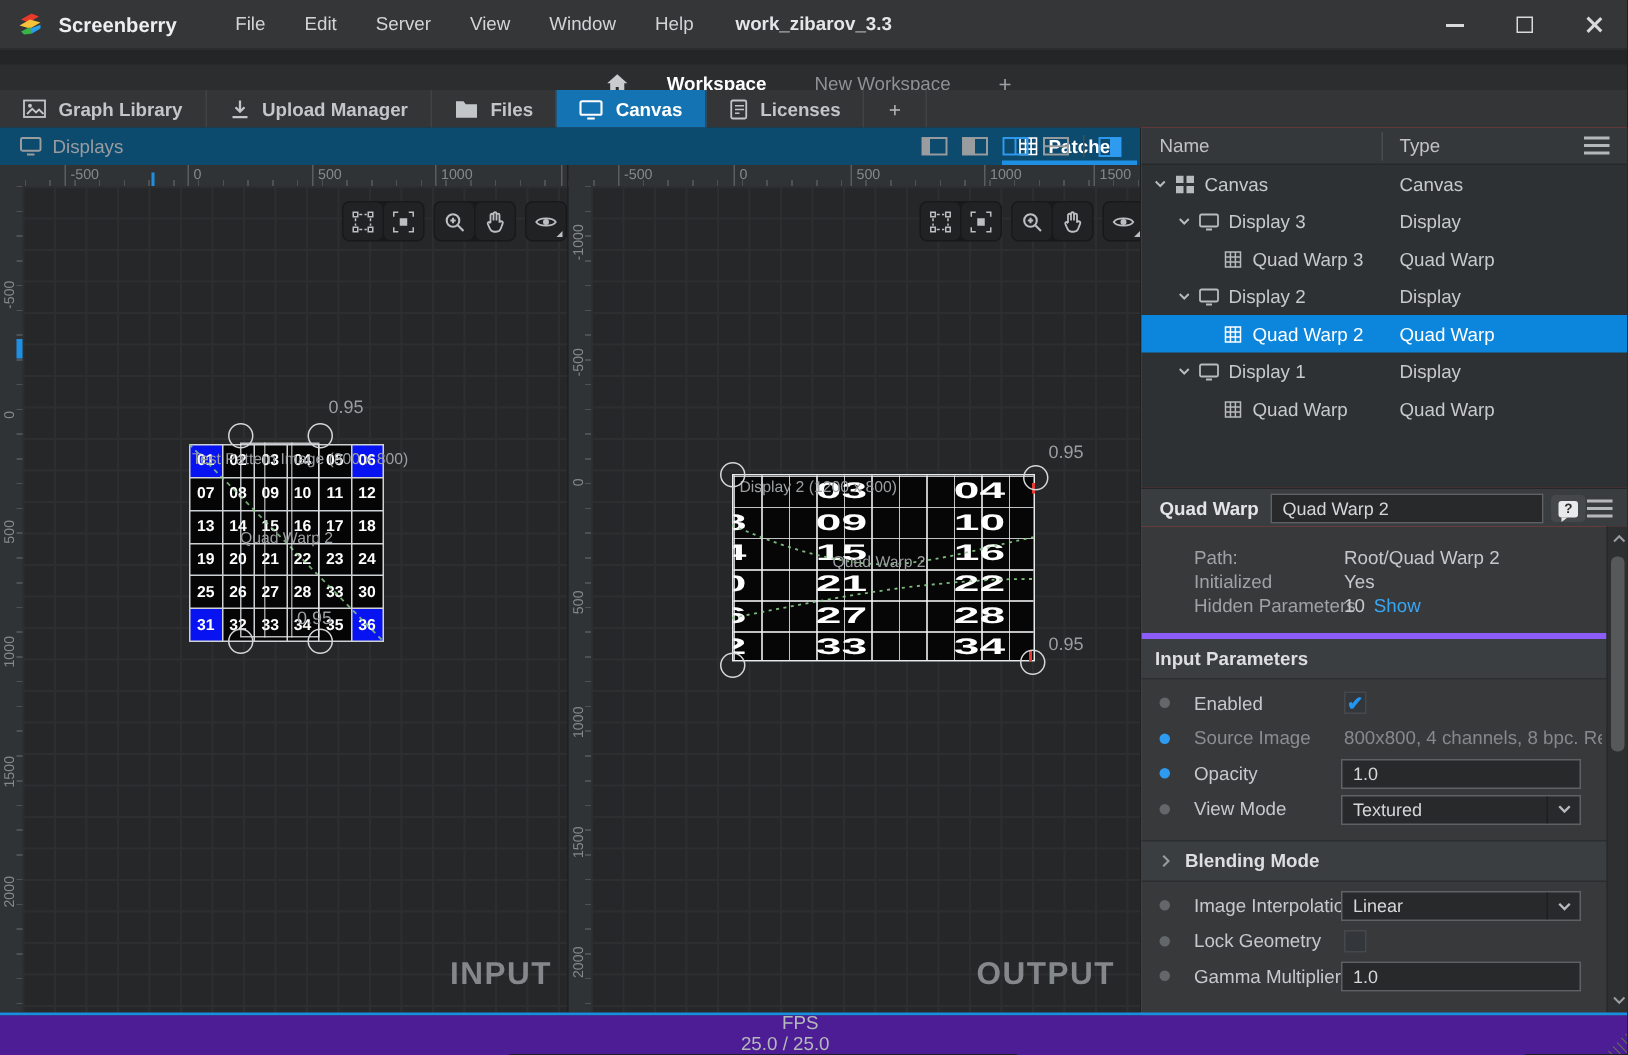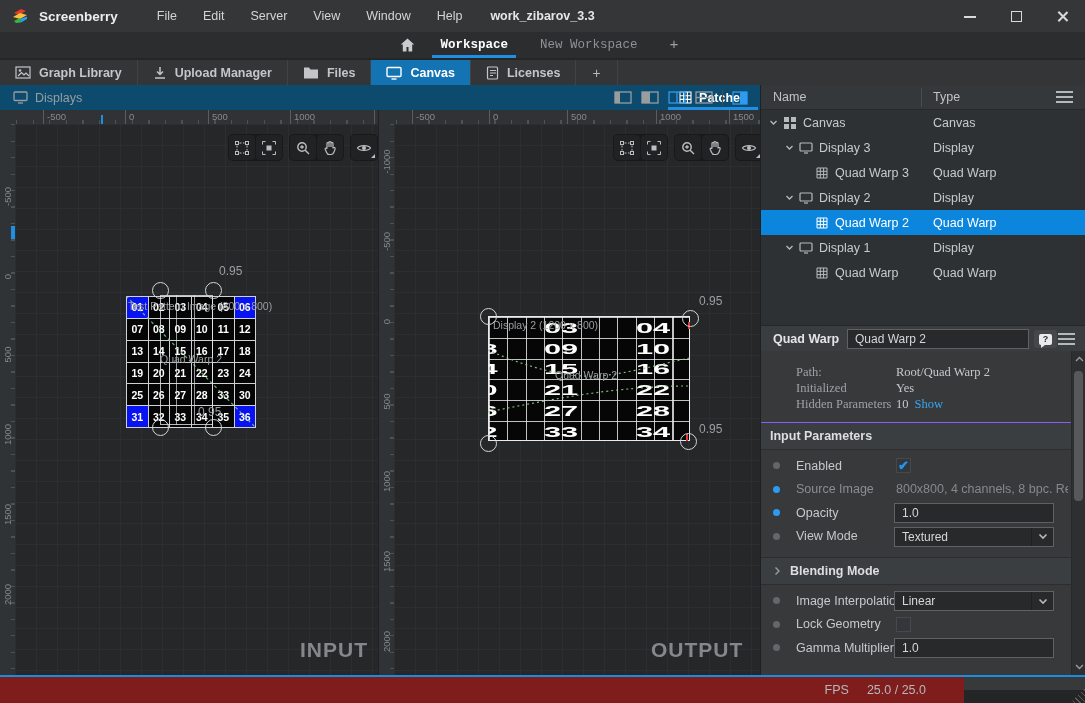--- a/index.html
+++ b/index.html
@@ -15,22 +15,22 @@
   .menu{padding:0 13px;height:33px;display:flex;align-items:center;color:#d2d4d6;cursor:default;}
   .wintitle{position:absolute;left:50%;transform:translateX(-50%);font-weight:bold;color:#e4e6e8;font-size:12.5px;}
   .winbtns{position:absolute;right:0;top:0;height:33px;display:flex;align-items:center;}
   .winbtn{width:46px;height:33px;display:flex;align-items:center;justify-content:center;}
   .gl-min{width:12px;height:2px;background:#d8dadc;}
   .gl-max{width:11px;height:11px;border:1.5px solid #d8dadc;}
   .gl-close{position:relative;width:13px;height:13px;}
   .gl-close::before,.gl-close::after{content:"";position:absolute;left:6px;top:0;width:1.6px;height:13px;background:#d8dadc;}
   .gl-close::before{transform:rotate(45deg);} .gl-close::after{transform:rotate(-45deg);}
   
-  .wsbar{position:absolute;left:0;top:32px;width:1085px;height:27px;background:#2b2d2f;
-         display:flex;align-items:center;justify-content:center;border-bottom:1px solid #242628;font-family:Liberation Mono, monospace;}
+  .wsbar{position:absolute;left:0;top:43px;width:1085px;height:27px;background:#2b2d2f;
+         display:flex;align-items:center;justify-content:center;border-bottom:1px solid #242628;}
   .wsinner{display:flex;align-items:center;gap:4px;}
   .home{width:30px;height:26px;display:flex;align-items:center;justify-content:center;}
   .wstab{position:relative;height:26px;display:flex;align-items:center;padding:0 14px;color:#8e9295;}
   .wstab.active{color:#fff;font-weight:bold;}
   .wstab.active::after{content:"";position:absolute;left:6px;right:6px;bottom:0;height:3px;background:#1e8fe3;}
   .wsadd{color:#9da0a3;font-size:15px;padding:0 14px;}
   
   .modbar{position:absolute;left:0;top:60px;width:1085px;height:25px;background:#333537;display:flex;align-items:stretch;}
   .modtab{display:flex;align-items:center;gap:8px;padding:0 15px;color:#c3c6c8;font-weight:bold;border-right:1px solid #404244;}
   .modtab svg{flex:none;}
@@ -122,21 +122,21 @@
   
   .propshead{position:relative;height:26px;background:#3a3d3f;border-top:1px solid #242628;display:flex;align-items:center;}
   .propstype{font-weight:bold;color:#e2e4e6;margin-left:12px;}
   .nameinput{position:absolute;left:86px;top:3px;width:182px;height:20px;background:#27292b;border:1px solid #5f6264;
              color:#d5d7d9;font-size:12px;padding:0 7px;font-family:"Liberation Sans",sans-serif;}
   .helpbtn{position:absolute;left:273px;top:4px;width:23px;height:18px;background:#45484a;border-radius:3px;display:flex;align-items:center;justify-content:center;}
   .bubble{position:relative;width:13px;height:11px;background:#e8eaec;border-radius:2px;color:#2b2d2f;font-size:9px;font-weight:bold;
           display:flex;align-items:center;justify-content:center;}
   .bubble::after{content:"";position:absolute;left:2px;bottom:-3px;border-left:4px solid #e8eaec;border-bottom:3px solid transparent;}
   .props{position:relative;height:339px;background:#37393b;overflow:hidden;}
-  .infoblock{position:relative;padding:13px 11px 10px 0;border-bottom:1px solid #8b5cf6;font-family:Liberation Serif, serif;}
+  .infoblock{position:relative;padding:13px 11px 10px 0;border-bottom:4px solid #8b5cf6;}
   .irow{position:relative;height:16px;line-height:16px;}
   .ilabel{position:absolute;left:35px;color:#9ea2a5;}
   .ivalue{position:absolute;left:135px;color:#c6c9cb;}
   .link{color:#39a6f3;margin-left:6px;}
   .section{height:27px;display:flex;align-items:center;background:#3b3e40;border-bottom:1px solid #2b2d2f;}
   .section .stitle{font-weight:bold;color:#dcdee0;margin-left:9px;}
   .section2{height:28px;display:flex;align-items:center;background:#3b3e40;border-top:1px solid #2b2d2f;border-bottom:1px solid #2b2d2f;margin-top:9px;}
   .schev{margin-left:13px;margin-right:9px;display:flex;}
   .params{padding-top:4px;}
   .prow{position:relative;height:23.5px;display:flex;align-items:center;}
@@ -153,22 +153,22 @@
   .selectbox .seltext{padding-left:7px;flex:1;}
   .selchev{width:22px;height:100%;border-left:1px solid #1d1f21;display:flex;align-items:center;justify-content:center;}
   .checkbox{position:absolute;left:135px;top:4px;width:15px;height:15px;background:#33363a;border:1px solid #46494c;
             display:flex;align-items:center;justify-content:center;color:#1f96f4;font-size:13px;font-weight:bold;line-height:1;}
   
   .scroll{position:absolute;right:0;top:266px;width:14px;height:324px;background:#2d2f31;border-left:1px solid #27292b;}
   .sarrow{position:absolute;left:0;width:14px;height:16px;display:flex;align-items:center;justify-content:center;}
   .sthumb{position:absolute;left:2px;top:20px;width:9px;height:130px;background:#56585a;border-radius:4px;}
   
   .blueline{position:absolute;left:0;top:675px;width:1085px;height:2px;background:#1a8de0;z-index:10;}
-  .statusbar{position:absolute;left:0;top:677px;width:964px;height:26px;background:#7f1d1d;
-             display:flex;align-items:center;justify-content:flex-end;color:#b5b8ba;z-index:10;}
+  .statusbar{position:absolute;left:0;top:677px;width:1085px;height:26px;background:#4c1d95;
+             display:flex;align-items:center;justify-content:flex-end;color:#b5b8ba;z-index:10;flex-direction:column;}
   .fpslabel{margin-right:18px;} .fpsvalue{margin-right:38px;}
   .grip{position:absolute;right:0;bottom:0;width:15px;height:15px;z-index:11;
         background:repeating-linear-gradient(45deg,transparent 0 3px,#5a5d5f 3px 4px);
         clip-path:polygon(100% 0,100% 100%,0 100%);}
 </style>
 </head>
 <body>
 
 <div class="app">
 

